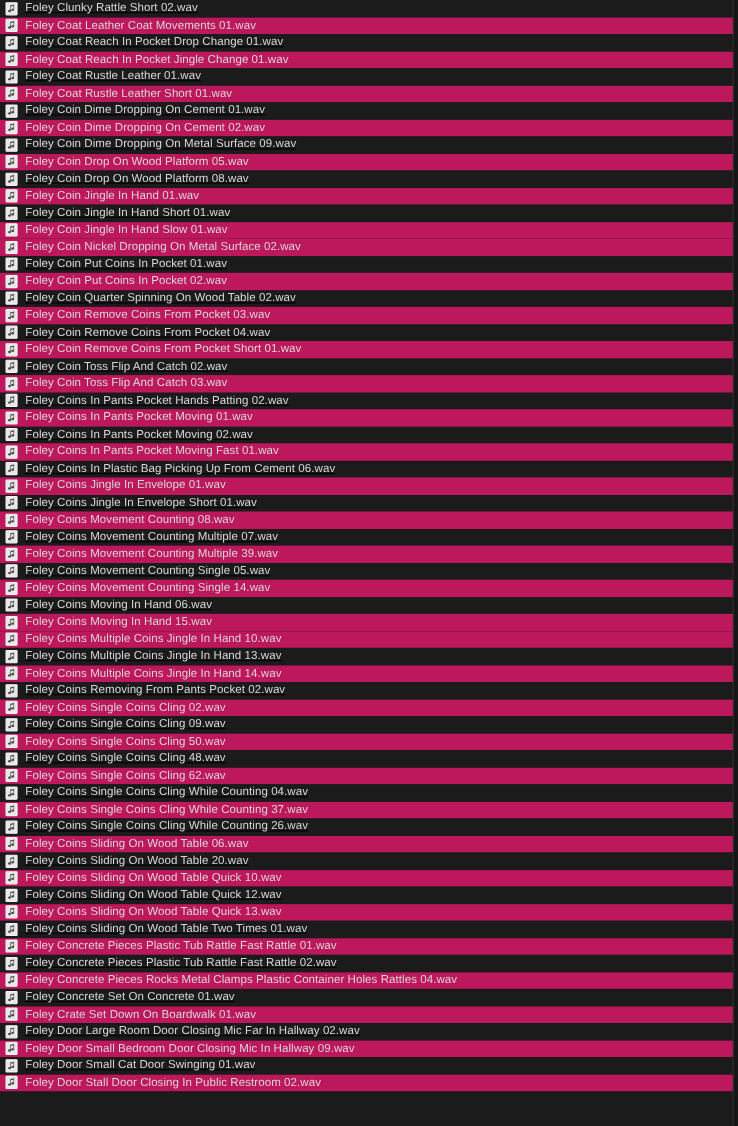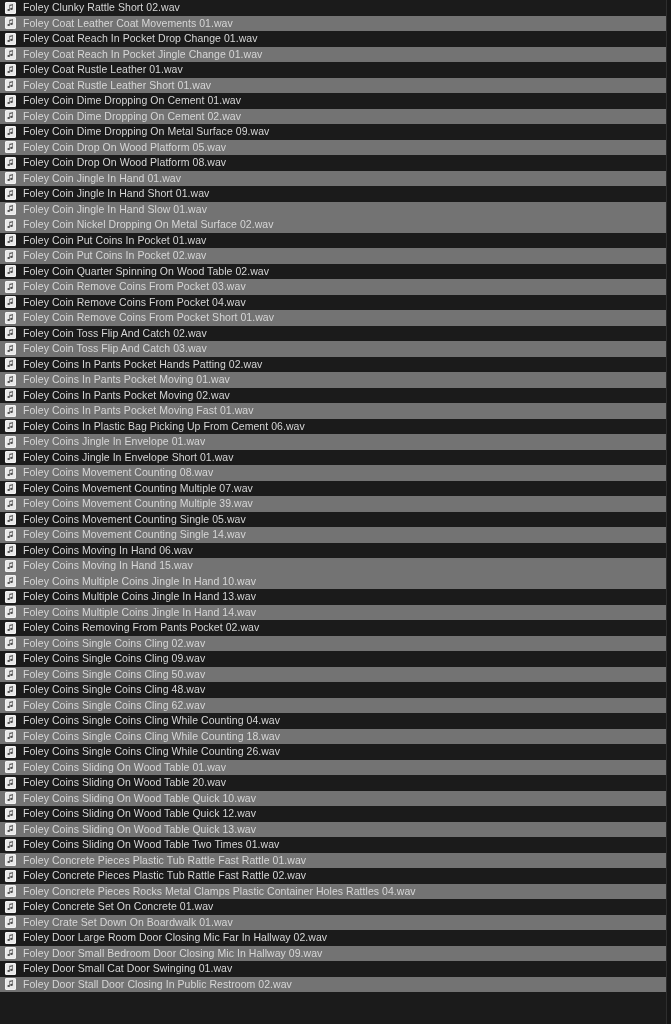--- a/index.html
+++ b/index.html
@@ -47,22 +47,22 @@
 
   .row {
     display: flex;
     align-items: center;
     height: 15.515px;
     padding-left: 5px;
     box-sizing: border-box;
     white-space: nowrap;
     overflow: hidden;
   }
-  .row.even { background: #1b1b1b; }
-  .row.odd  { background: #737373; }
+  .row.even { background: #1b1b1b; text-decoration: underline; }
+  .row.odd  { background: #be185d; }
 
   .file-icon {
     position: relative;
     flex: 0 0 auto;
     width: 11px;
     height: 12px;
     margin-right: 7px;
     background: #e8e8e8;
     border: 1px solid #f2f2f2;
     border-radius: 1px;
@@ -658,21 +658,21 @@
     <div class="row odd">
       <span class="file-icon">
         <svg viewBox="0 0 10 12" xmlns="http://www.w3.org/2000/svg" aria-hidden="true">
           <path d="M4 1.2 L8.4 0.3 L8.4 2.0 L4 2.9 Z" fill="#4a4a4a"></path>
           <rect x="3.4" y="1.2" width="0.9" height="7.4" fill="#4a4a4a"></rect>
           <rect x="7.6" y="0.3" width="0.9" height="6.6" fill="#4a4a4a"></rect>
           <ellipse cx="2.3" cy="9.0" rx="2.0" ry="1.6" fill="#4a4a4a"></ellipse>
           <ellipse cx="6.5" cy="7.4" rx="2.0" ry="1.6" fill="#4a4a4a"></ellipse>
         </svg>
       </span>
-      <span class="file-name">Foley Coins Single Coins Cling While Counting 18.wav</span>
+      <span class="file-name">Foley Coins Single Coins Cling While Counting 37.wav</span>
     </div>
     <div class="row even">
       <span class="file-icon">
         <svg viewBox="0 0 10 12" xmlns="http://www.w3.org/2000/svg" aria-hidden="true">
           <path d="M4 1.2 L8.4 0.3 L8.4 2.0 L4 2.9 Z" fill="#4a4a4a"></path>
           <rect x="3.4" y="1.2" width="0.9" height="7.4" fill="#4a4a4a"></rect>
           <rect x="7.6" y="0.3" width="0.9" height="6.6" fill="#4a4a4a"></rect>
           <ellipse cx="2.3" cy="9.0" rx="2.0" ry="1.6" fill="#4a4a4a"></ellipse>
           <ellipse cx="6.5" cy="7.4" rx="2.0" ry="1.6" fill="#4a4a4a"></ellipse>
         </svg>
@@ -682,21 +682,21 @@
     <div class="row odd">
       <span class="file-icon">
         <svg viewBox="0 0 10 12" xmlns="http://www.w3.org/2000/svg" aria-hidden="true">
           <path d="M4 1.2 L8.4 0.3 L8.4 2.0 L4 2.9 Z" fill="#4a4a4a"></path>
           <rect x="3.4" y="1.2" width="0.9" height="7.4" fill="#4a4a4a"></rect>
           <rect x="7.6" y="0.3" width="0.9" height="6.6" fill="#4a4a4a"></rect>
           <ellipse cx="2.3" cy="9.0" rx="2.0" ry="1.6" fill="#4a4a4a"></ellipse>
           <ellipse cx="6.5" cy="7.4" rx="2.0" ry="1.6" fill="#4a4a4a"></ellipse>
         </svg>
       </span>
-      <span class="file-name">Foley Coins Sliding On Wood Table 01.wav</span>
+      <span class="file-name">Foley Coins Sliding On Wood Table 06.wav</span>
     </div>
     <div class="row even">
       <span class="file-icon">
         <svg viewBox="0 0 10 12" xmlns="http://www.w3.org/2000/svg" aria-hidden="true">
           <path d="M4 1.2 L8.4 0.3 L8.4 2.0 L4 2.9 Z" fill="#4a4a4a"></path>
           <rect x="3.4" y="1.2" width="0.9" height="7.4" fill="#4a4a4a"></rect>
           <rect x="7.6" y="0.3" width="0.9" height="6.6" fill="#4a4a4a"></rect>
           <ellipse cx="2.3" cy="9.0" rx="2.0" ry="1.6" fill="#4a4a4a"></ellipse>
           <ellipse cx="6.5" cy="7.4" rx="2.0" ry="1.6" fill="#4a4a4a"></ellipse>
         </svg>

